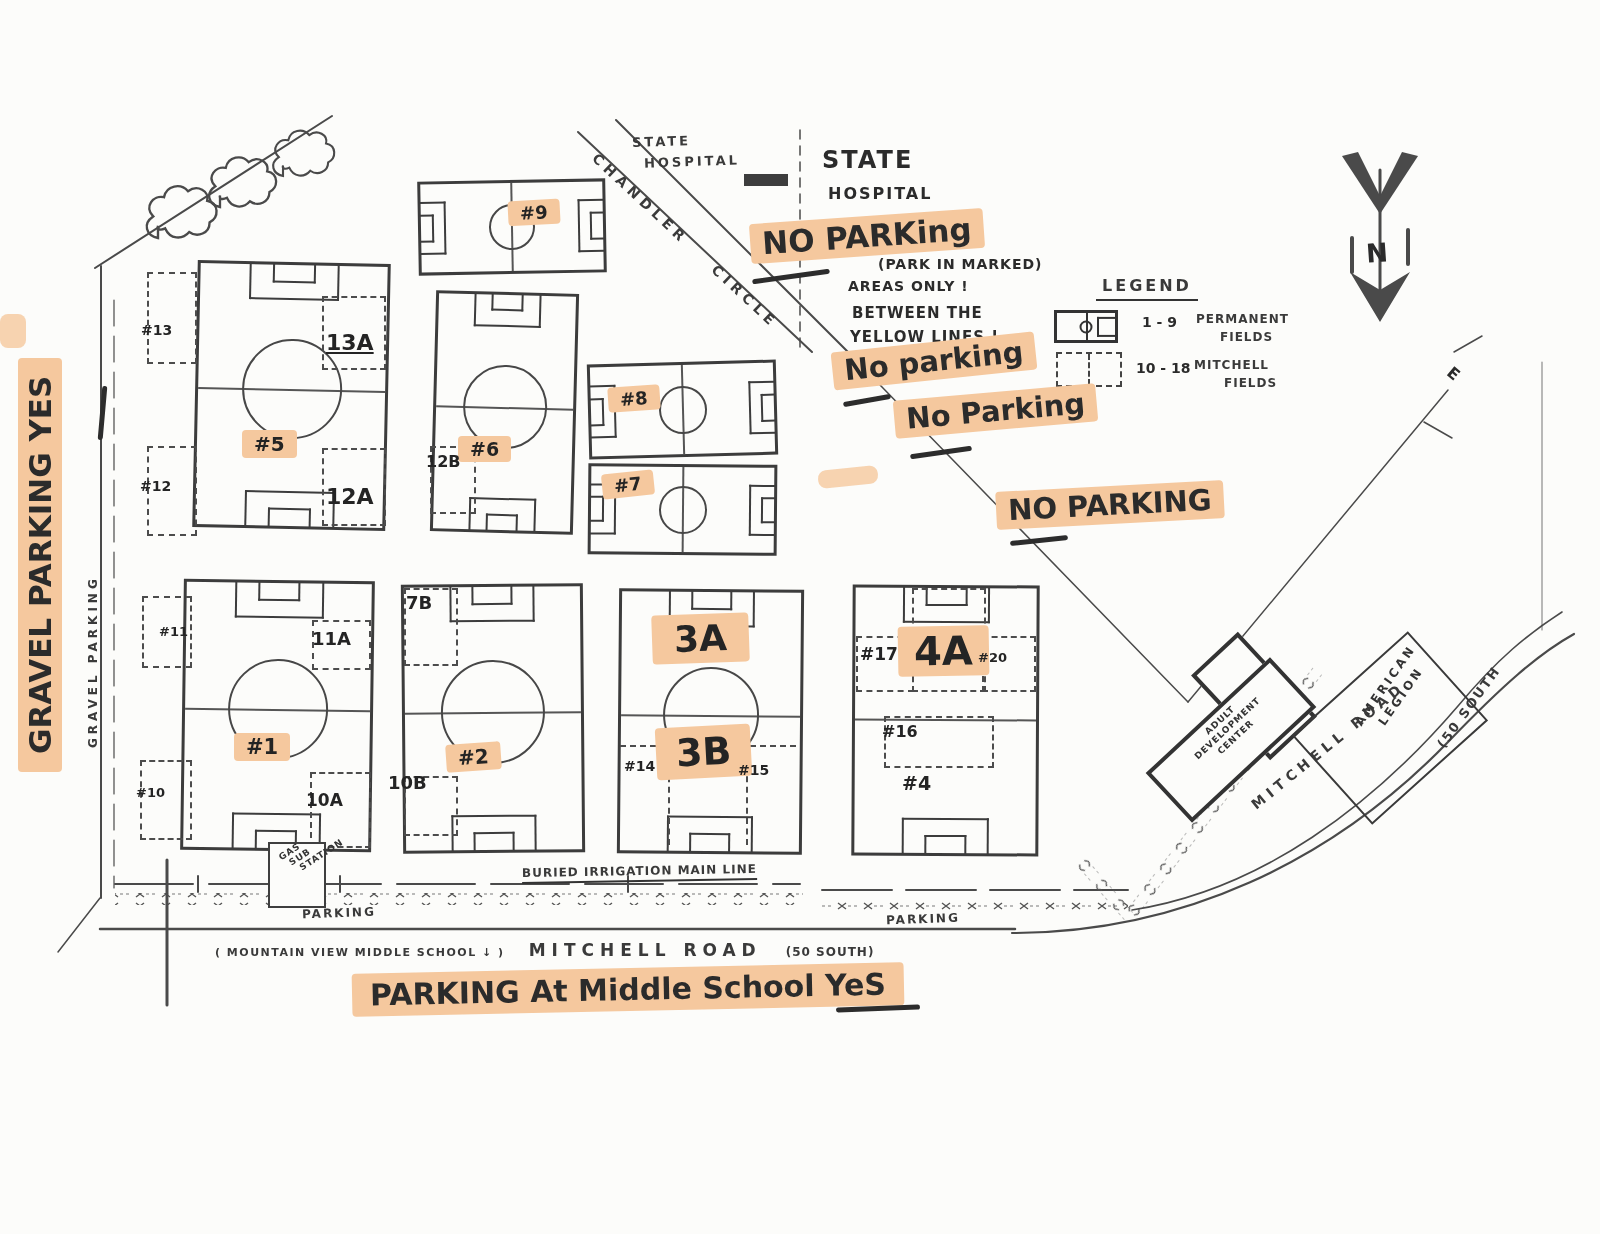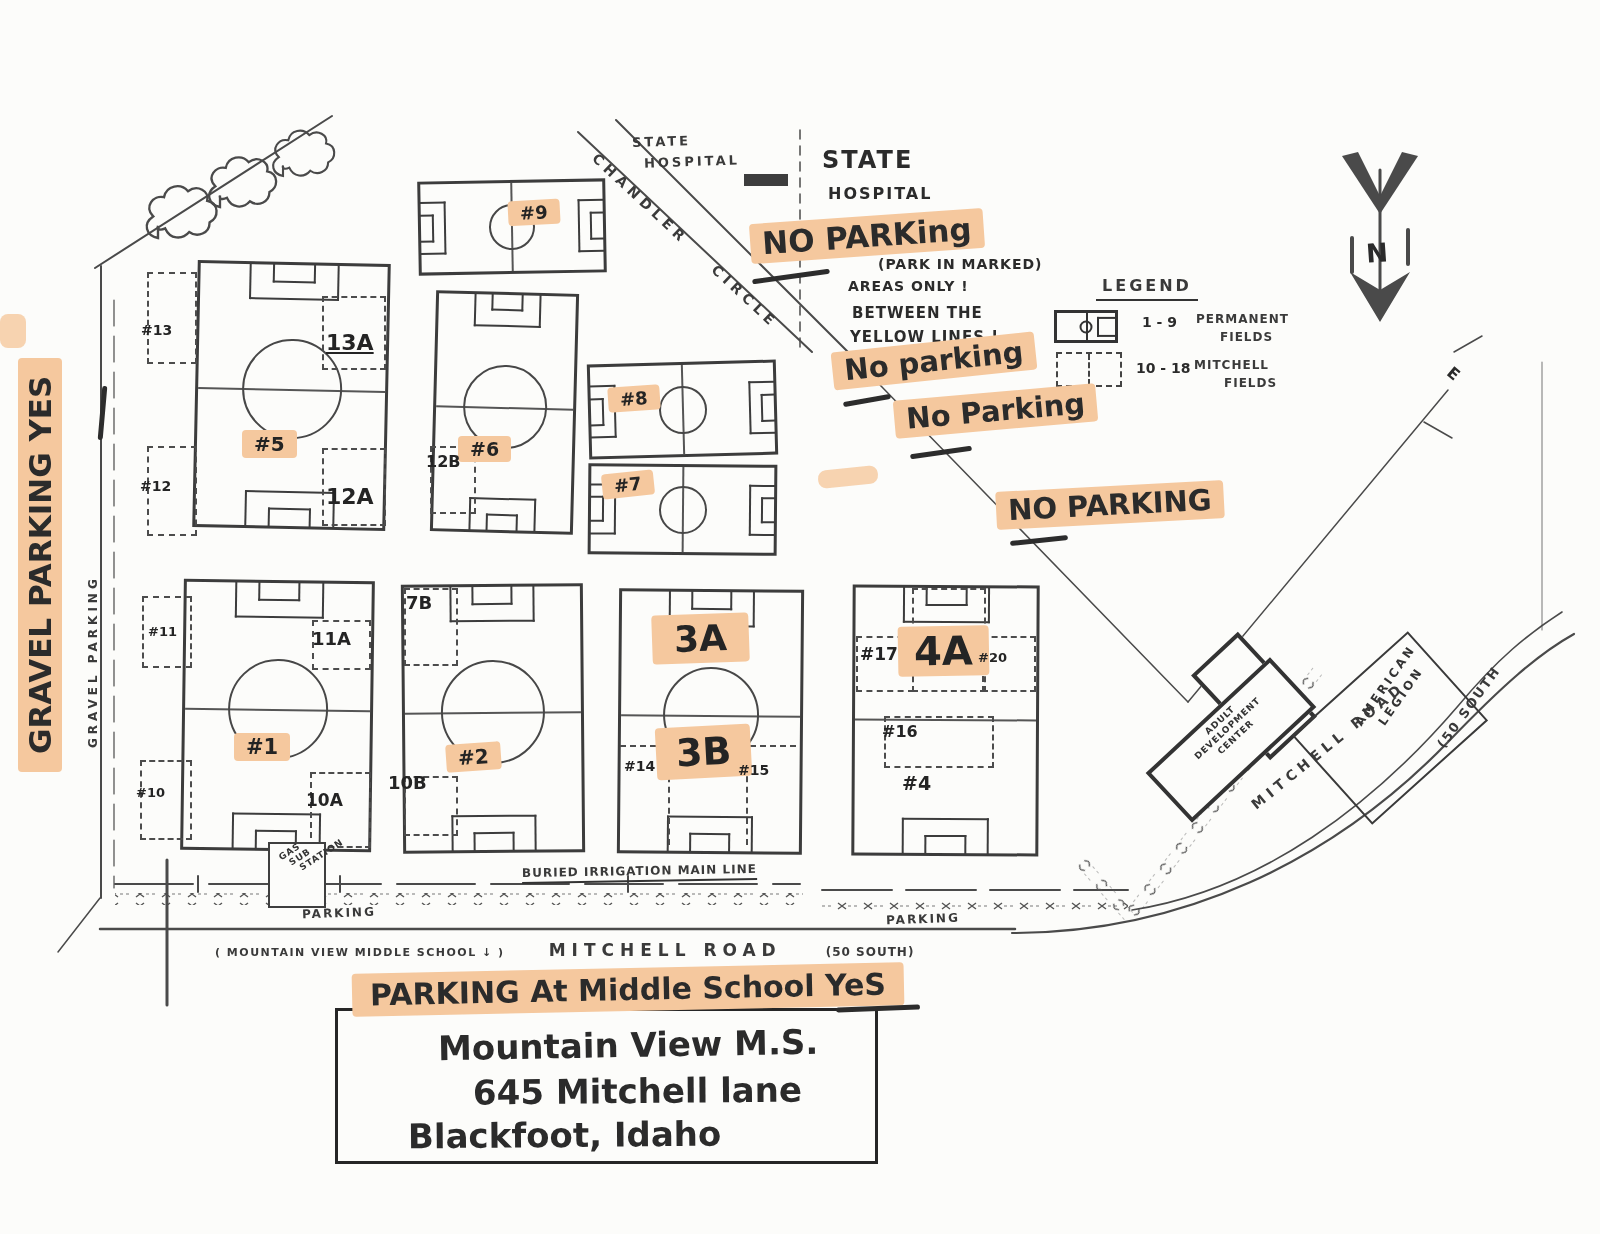--- a/index.html
+++ b/index.html
@@ -201,21 +201,21 @@
   <div class="flab" style="left:508px;top:200px;font-size:18px;transform:rotate(-3deg);"><span class="hl">#9</span></div>
   <div class="flab" style="left:141px;top:322px;font-size:14px;text-align:right;">#13</div>
   <div class="flab" style="left:326px;top:330px;font-size:22px;text-decoration:underline;">13A</div>
   <div class="flab" style="left:242px;top:430px;font-size:20px;"><span class="hl">#5</span></div>
   <div class="flab" style="left:140px;top:478px;font-size:14px;">#12</div>
   <div class="flab" style="left:326px;top:484px;font-size:22px;">12A</div>
   <div class="flab" style="left:458px;top:436px;font-size:19px;"><span class="hl">#6</span></div>
   <div class="flab" style="left:426px;top:452px;font-size:16px;">12B</div>
   <div class="flab" style="left:608px;top:386px;font-size:18px;transform:rotate(-4deg);"><span class="hl">#8</span></div>
   <div class="flab" style="left:602px;top:472px;font-size:18px;transform:rotate(-6deg);"><span class="hl">#7</span></div>
-  <div class="flab" style="left:148px;top:624px;font-size:13px;">#11</div>
+  <div class="flab" style="left:159px;top:624px;font-size:13px;">#11</div>
   <div class="flab" style="left:312px;top:628px;font-size:18px;">11A</div>
   <div class="flab" style="left:136px;top:785px;font-size:13px;">#10</div>
   <div class="flab" style="left:306px;top:790px;font-size:17px;">10A</div>
   <div class="flab" style="left:234px;top:733px;font-size:21px;"><span class="hl">#1</span></div>
   <div class="flab" style="left:406px;top:592px;font-size:18px;">7B</div>
   <div class="flab" style="left:388px;top:772px;font-size:18px;">10B</div>
   <div class="flab" style="left:446px;top:743px;font-size:20px;transform:rotate(-4deg);"><span class="hl">#2</span></div>
   <div class="flab" style="left:652px;top:614px;font-size:36px;transform:rotate(-2deg);"><span class="hl" style="padding:4px 22px;">3A</span></div>
   <div class="flab" style="left:656px;top:726px;font-size:38px;transform:rotate(-3deg);"><span class="hl" style="padding:4px 20px;">3B</span></div>
   <div class="flab" style="left:624px;top:758px;font-size:14px;">#14</div>
@@ -278,36 +278,31 @@
     <div style="transform:rotate(-33deg);transform-origin:14px 10px;font-size:9px;font-weight:700;letter-spacing:1px;padding:6px 0 0 8px;color:#333;">
       <span style="display:block;">GAS</span>
       <span style="display:block;margin-left:6px;">SUB</span>
       <span style="display:block;margin-left:12px;">STATION</span>
     </div>
   </div>
   <div class="abs print" style="left:522px;top:864px;font-size:12px;letter-spacing:1px;border-bottom:2px solid #333;padding-bottom:2px;transform:rotate(-1deg);">BURIED IRRIGATION MAIN LINE</div>
   <div class="abs print" style="left:302px;top:906px;transform:rotate(-2deg);">PARKING</div>
   <div class="abs print" style="left:886px;top:912px;transform:rotate(-2deg);">PARKING</div>
 
-  <div class="abs" style="left:215px;top:940px;display:flex;gap:44px;align-items:baseline;z-index:3;">
+  <div class="abs" style="left:215px;top:940px;display:flex;gap:24px;align-items:baseline;z-index:3;">
     <span class="print" style="font-size:11px;letter-spacing:1.5px;">( MOUNTAIN VIEW MIDDLE SCHOOL ↓ )</span>
     <span class="print" style="font-size:17px;letter-spacing:6px;">MITCHELL ROAD</span>
     <span class="print" style="font-size:12px;letter-spacing:1px;">(50 SOUTH)</span>
   </div>
 
   <div class="abs hand" style="left:352px;top:968px;font-size:30px;transform:rotate(-1.2deg);">
     <span class="hl" style="padding:4px 18px;">PARKING At Middle School YeS</span>
   </div>
   <div class="stroke" style="left:836px;top:1006px;width:84px;transform:rotate(-2deg);"></div>
 
-  <div class="box" style="left:335px;top:1008px;width:537px;height:150px;border:3.5px solid #262626;">
-    <div class="hand" style="position:absolute;left:100px;top:14px;font-size:34px;transform:rotate(-1deg);">Mountain View M.S.</div>
-    <div class="hand" style="position:absolute;left:135px;top:60px;font-size:34px;transform:rotate(-.5deg);">645 Mitchell lane</div>
-    <div class="hand" style="position:absolute;left:70px;top:104px;font-size:34px;transform:rotate(-.5deg);">Blackfoot, Idaho</div>
-  </div>
 
   <div class="box" style="left:1222px;top:638px;width:56px;height:108px;border:4px solid #333;background:#fcfcfa;transform:rotate(-43deg);"></div>
   <div class="box" style="left:1146px;top:706px;width:162px;height:60px;border:4px solid #333;background:#fcfcfa;transform:rotate(-43deg);"></div>
   <div class="abs" style="left:1152px;top:712px;width:152px;transform:rotate(-43deg);z-index:3;text-align:center;font-size:9px;font-weight:700;letter-spacing:1px;line-height:1.25;color:#333;">
     <span style="display:block;">ADULT</span>
     <span style="display:block;">DEVELOPMENT</span>
     <span style="display:block;">CENTER</span>
   </div>
 
   <div class="box" style="left:1312px;top:668px;width:152px;height:116px;border:2.5px solid #3a3a3a;transform:rotate(-42deg);"></div>

